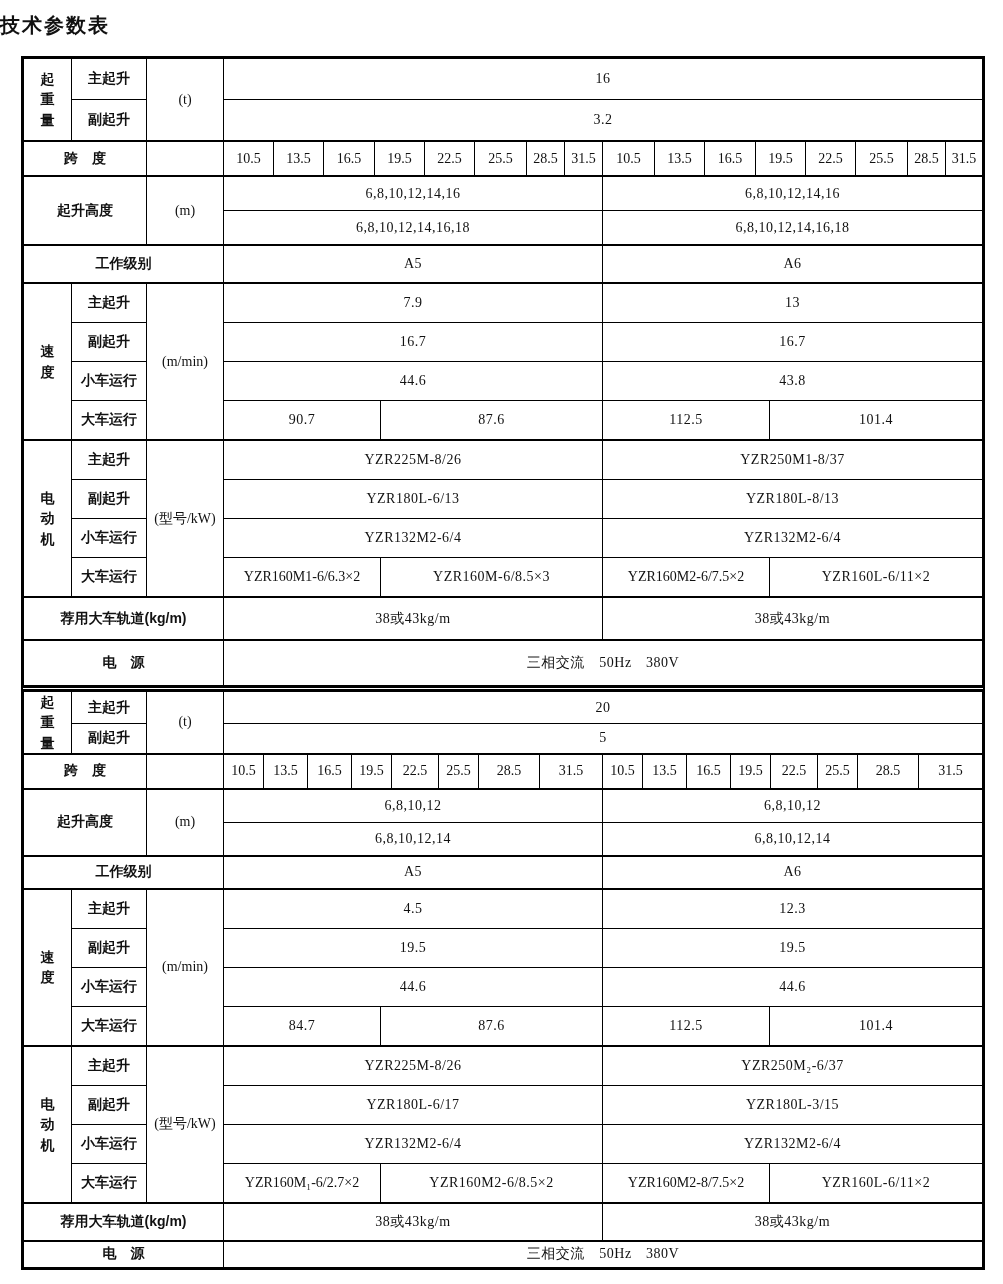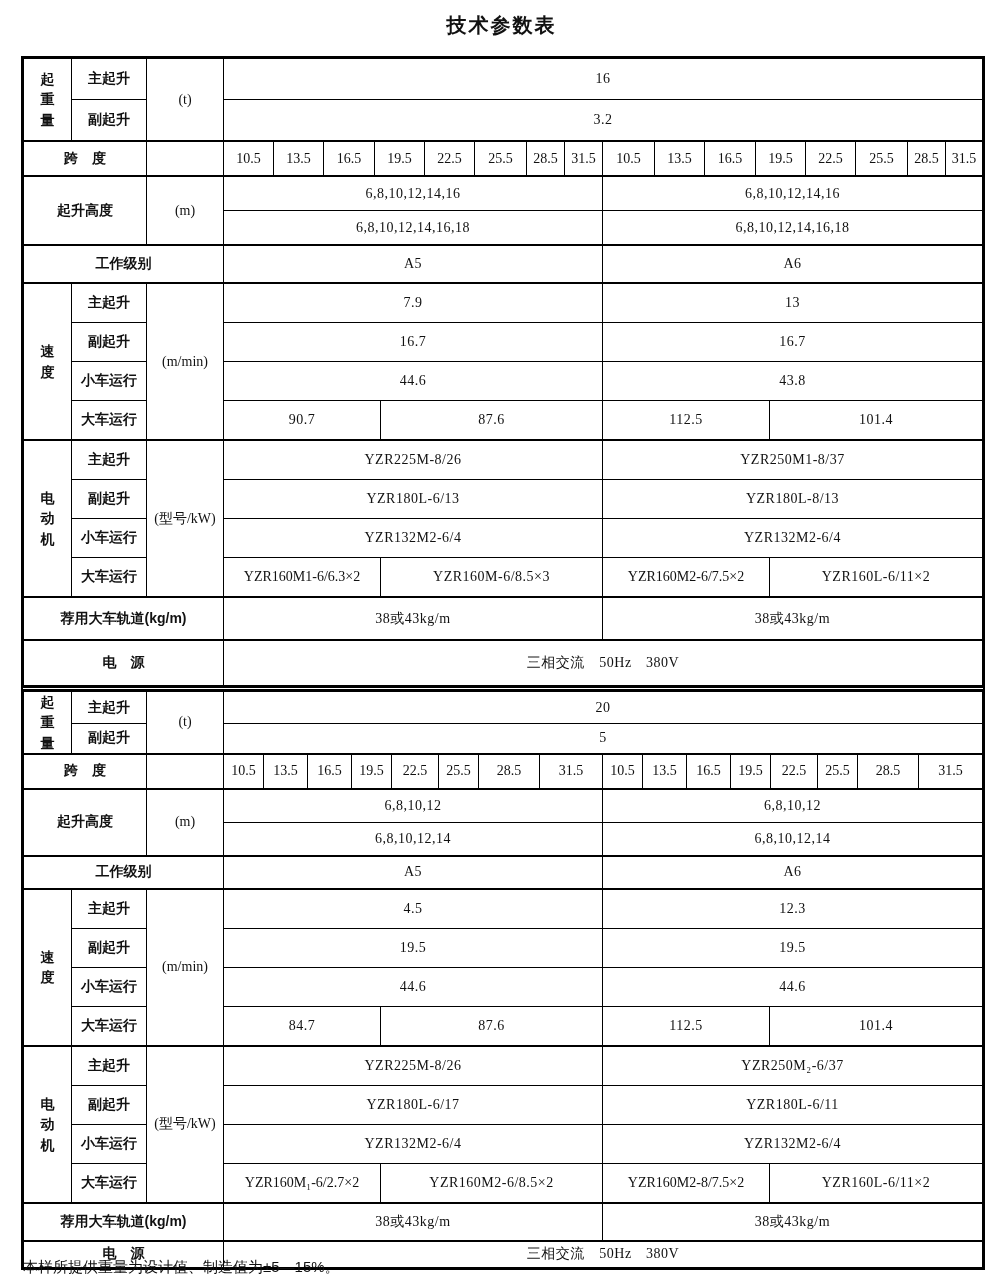--- a/index.html
+++ b/index.html
@@ -1,19 +1,19 @@
 <!DOCTYPE html>
 <html><head>
 <meta charset="utf-8">
 <style>
   html,body{margin:0;padding:0;background:#fff;color:#111;
     font-family:"Liberation Serif","DejaVu Serif",serif;}
   .page{width:1003px;height:1284px;position:relative;background:#fff;box-sizing:border-box;}
   .title{font-family:"Liberation Sans","DejaVu Sans",sans-serif;
-    font-weight:bold;font-size:20px;text-align:center;padding-top:12px;letter-spacing:2px;}
+    font-weight:bold;font-size:20px;text-align:left;padding-top:12px;letter-spacing:2px;}
   .tablewrap{position:absolute;left:21px;top:56px;width:960px;border:2px solid #000;background:#fff;}
   table.band{border-collapse:collapse;table-layout:fixed;width:960px;}
   table.band td{border:1px solid #000;text-align:center;vertical-align:middle;
     font-size:14px;padding:0 2px;overflow:hidden;}
   td.lab{font-family:"Liberation Sans","DejaVu Sans",sans-serif;font-weight:bold;font-size:14px;}
   td.vert{white-space:pre-line;line-height:1.45;}
   td.unit{font-size:13px;}
   td.vtop{vertical-align:top;padding-top:8px;}
   td.val{font-size:14px;letter-spacing:0.5px;}
   td.small{font-size:13px;padding:0 1px;letter-spacing:0;}
@@ -412,21 +412,21 @@
 动
 机</td>
         <td class="lab">主起升</td>
         <td class="unit" rowspan="4">(型号/kW)</td>
         <td class="val" colspan="2">YZR225M-8/26</td>
         <td class="val" colspan="2">YZR250M₂-6/37</td>
       </tr>
       <tr class="h39">
         <td class="lab">副起升</td>
         <td class="val" colspan="2">YZR180L-6/17</td>
-        <td class="val" colspan="2">YZR180L-6/11</td>
+        <td class="val" colspan="2">YZR180L-3/15</td>
       </tr>
       <tr class="h39">
         <td class="lab">小车运行</td>
         <td class="val" colspan="2">YZR132M2-6/4</td>
         <td class="val" colspan="2">YZR132M2-6/4</td>
       </tr>
       <tr class="h39">
         <td class="lab">大车运行</td>
         <td class="val small">YZR160M₁-6/2.7×2</td>
         <td class="val">YZR160M2-6/8.5×2</td>
@@ -459,14 +459,13 @@
       <tbody>
           <tr class="h25">
         <td class="lab">电　源</td>
         <td class="val">三相交流　50Hz　380V</td>
       </tr>
     </tbody>
       </table>
 
   </div>
 
-  <div class="footnote">本样所提供重量为设计值、制造值为±5—15%。</div>
 </div>
 
 </body></html>

